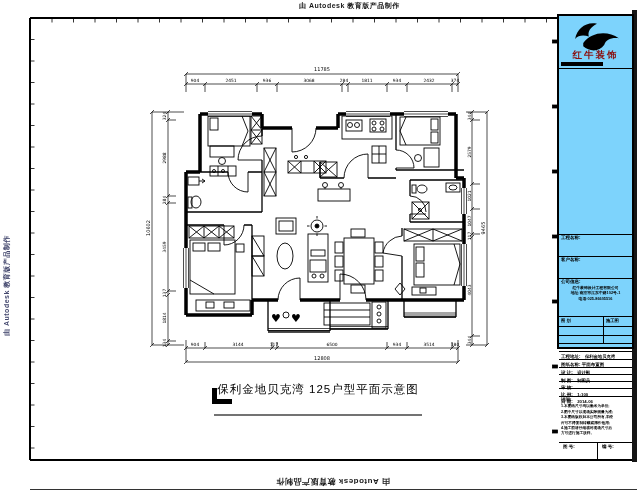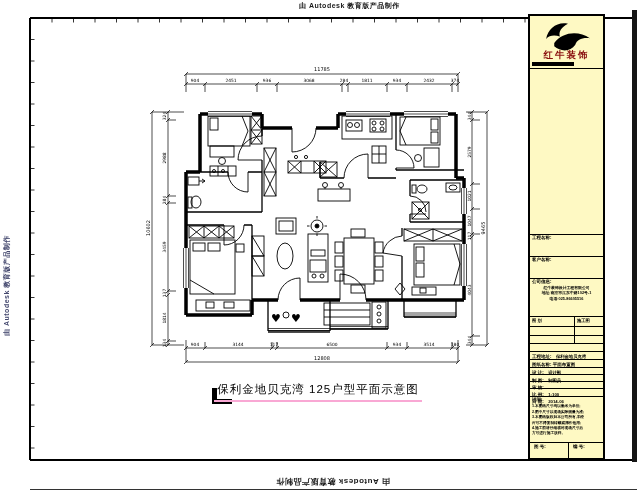--- a/index.html
+++ b/index.html
@@ -3,24 +3,24 @@
 <meta charset="utf-8">
 <style>
   html,body{margin:0;padding:0;background:#fff;}
   #sheet{position:relative;width:637px;height:492px;background:#fff;overflow:hidden;
          font-family:"Liberation Sans","DejaVu Sans",sans-serif;color:#000;}
   .abs{position:absolute;}
   .wm{color:#1a1a1a;font-size:7px;font-weight:600;white-space:nowrap;letter-spacing:.5px;}
   #wm-bottom{width:190px;text-align:center;transform:rotate(180deg);font-size:8px;}
   #wm-left{transform:rotate(-90deg);transform-origin:0 0;color:#44486e;}
   #plan-title{left:214px;top:382px;width:208px;text-align:center;font-size:11.5px;
-              letter-spacing:1px;border-bottom:2px solid #f9a8d4;padding-bottom:3px;white-space:nowrap;}
+              letter-spacing:1px;border-bottom:2px solid #737373;padding-bottom:17px;white-space:nowrap;}
   .cmark{background:#000;}
   
-  #tblock{left:528px;top:14px;width:77px;height:446px;border:2px solid #000;box-sizing:border-box;background:#fef9c3;}
+  #tblock{left:557px;top:14px;width:77px;height:335px;border:2px solid #000;box-sizing:border-box;background:#7dd3fc;}
   #tblock .row{position:absolute;left:0;width:100%;border-top:1px solid #000;box-sizing:border-box;}
   .lbl{font-size:4.5px;font-weight:bold;line-height:1.1;padding:1px 0 0 2px;white-space:nowrap;}
   .val{font-size:4.3px;font-weight:bold;}
   #brand{position:absolute;left:0;top:33px;width:100%;text-align:center;
          font-size:9.5px;font-weight:bold;color:#8a1010;letter-spacing:2px;}
   #brand-underline{position:absolute;left:2px;top:46px;width:42px;height:4px;background:#000;}
   .tinycenter{font-size:4.2px;font-weight:bold;text-align:center;line-height:1.45;white-space:nowrap;transform:scale(.92);transform-origin:center top;}
   .note{font-size:3.9px;font-weight:bold;line-height:1.5;padding-left:2px;white-space:nowrap;transform:scale(.95);transform-origin:left top;}
   svg{position:absolute;left:0;top:0;}
   svg text{font-family:"DejaVu Sans",sans-serif;fill:#000;}

